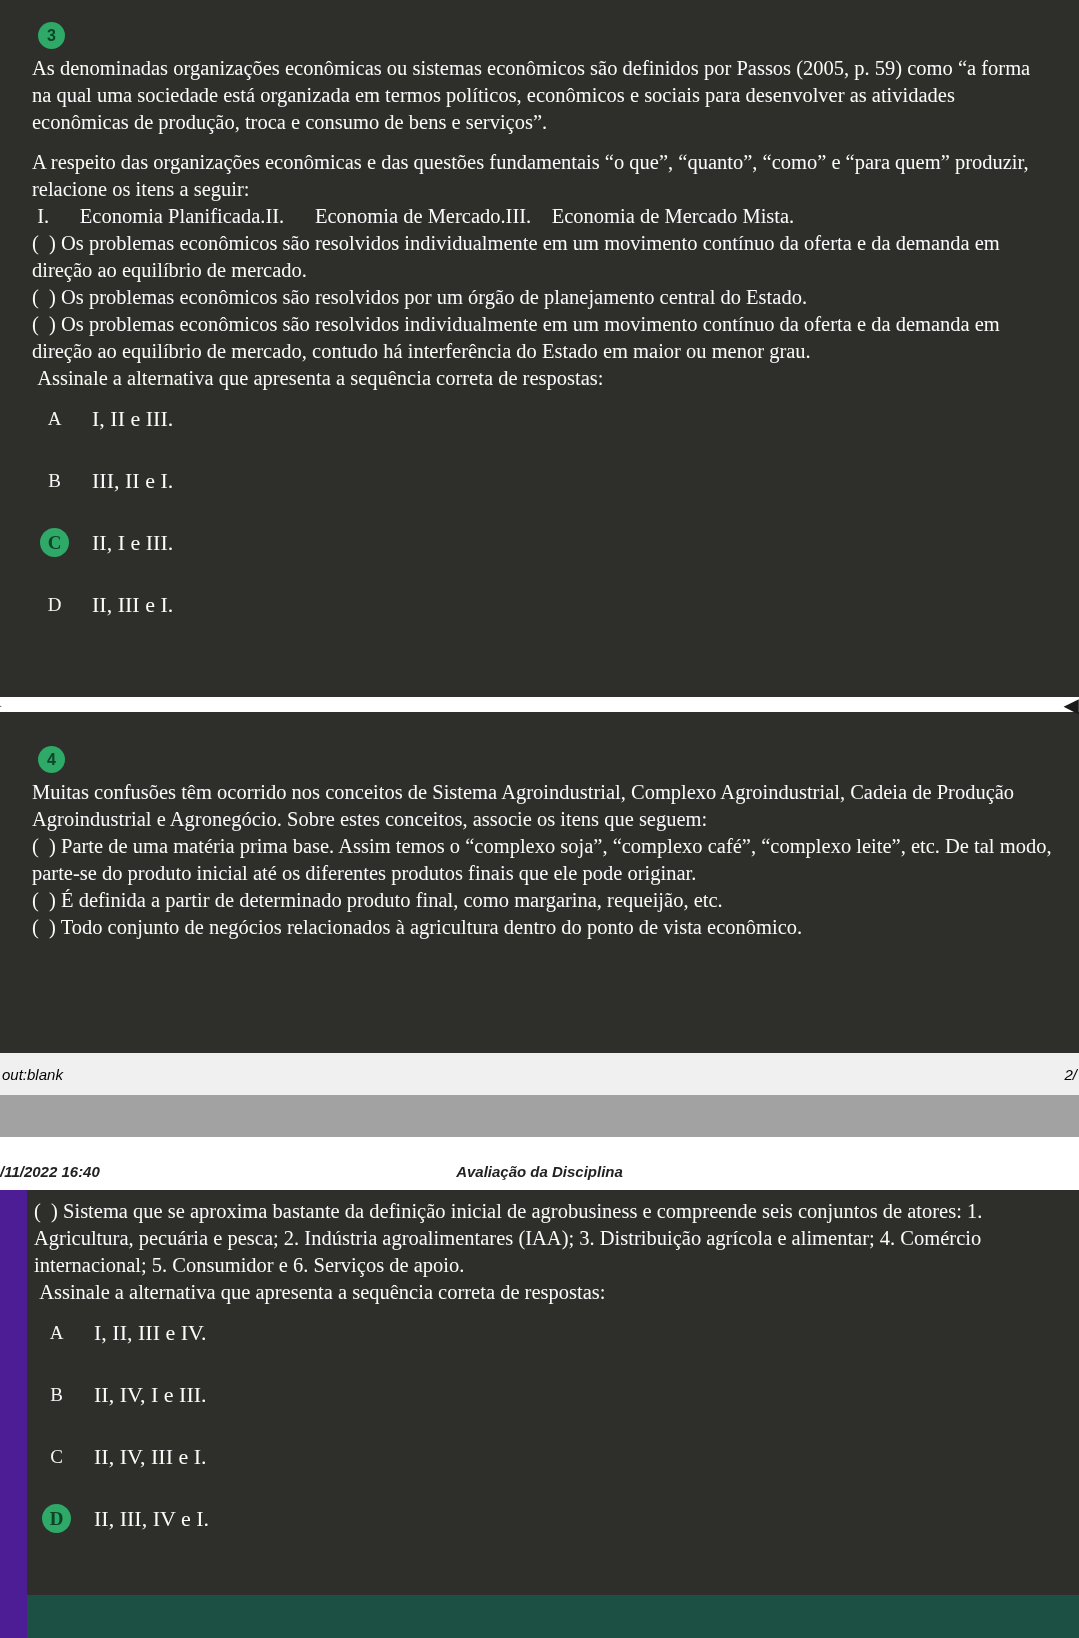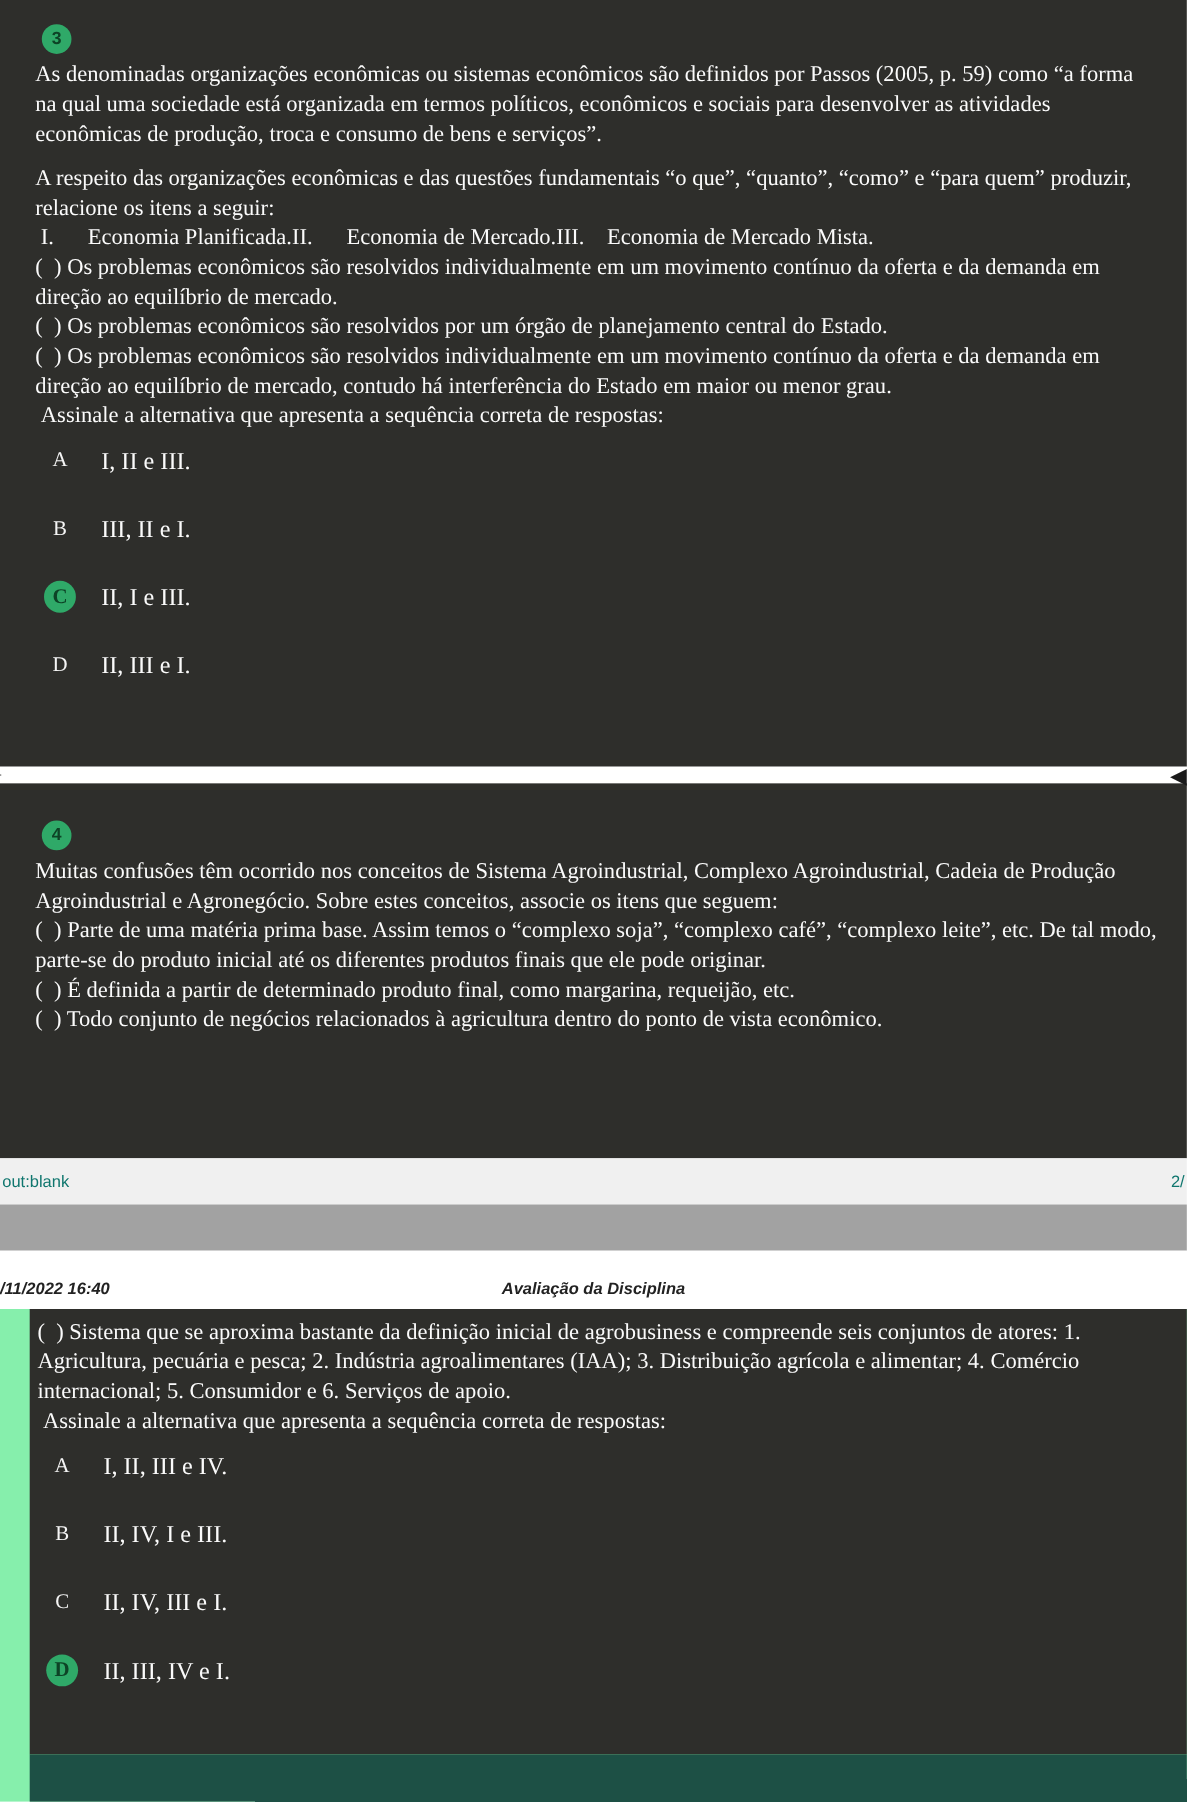--- a/index.html
+++ b/index.html
@@ -49,36 +49,36 @@
     font-family:"DejaVu Sans", sans-serif; cursor:pointer;
   }
   .edge-arrow.left { left:-9px; font-size:14px; }
   .edge-arrow.right { right:0px; }
   
   .q4-block { height:341px; padding:34px 26px 0 32px; }
   
   .pdf-footer {
     height:42px; background:#f0f0f0;
     display:flex; align-items:center; justify-content:space-between;
-    font-family:"Liberation Sans", sans-serif; 
-    font-size:15px; color:#0f766e;
+    font-family:"Liberation Sans", sans-serif; font-style:italic;
+    font-size:15px; color:#000000;
     padding:0 2px;
   }
   
   .page-gap { height:42px; background:#a2a2a2; }
   
   .page2-header {
     height:53px; background:#ffffff; position:relative;
     font-family:"Liberation Sans", sans-serif; font-style:italic;
     font-size:15px; color:#222222;font-weight:bold;
   }
   .page2-header .hdr-datetime { position:absolute; left:0px; bottom:10px; }
   .page2-header .hdr-title { position:absolute; left:50%; transform:translateX(-50%); bottom:10px; }
   
-  .page2-body { height:448px; background:#86efac; padding-left:27px; }
+  .page2-body { height:448px; background:#4c1d95; padding-left:27px; }
   .q4cont-block { height:405px; padding:8px 26px 0 7px; }
   .bottom-bar { height:43px; background:#1d5045; }
 </style>
 </head>
 <body>
 
 <section class="dark-block q3-block">
   <div class="q-badge">
     <span>3</span>
   </div>

